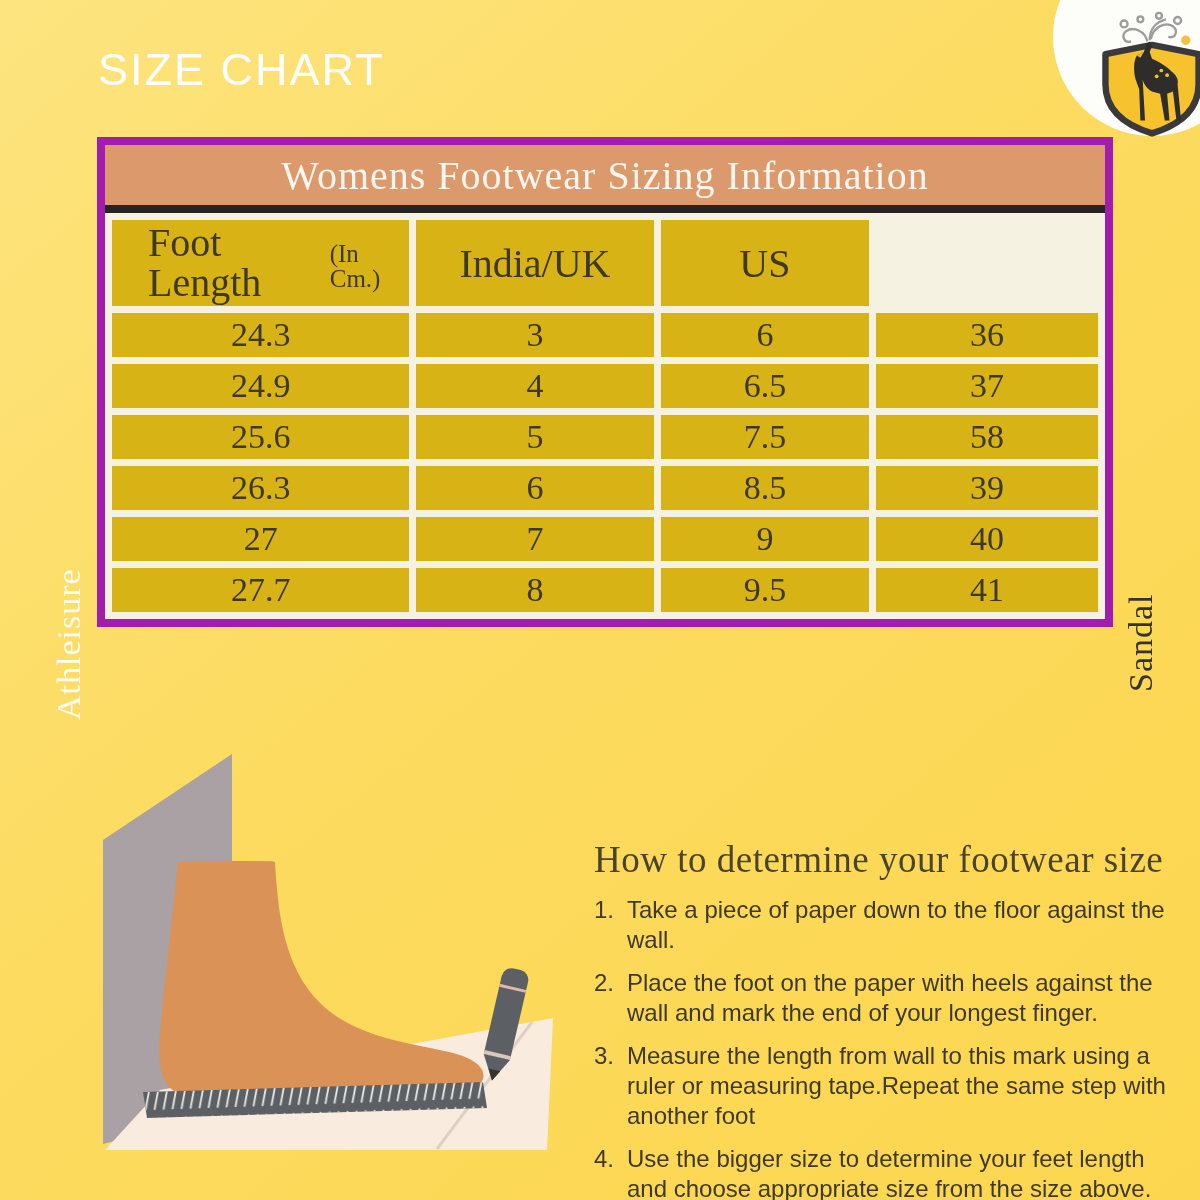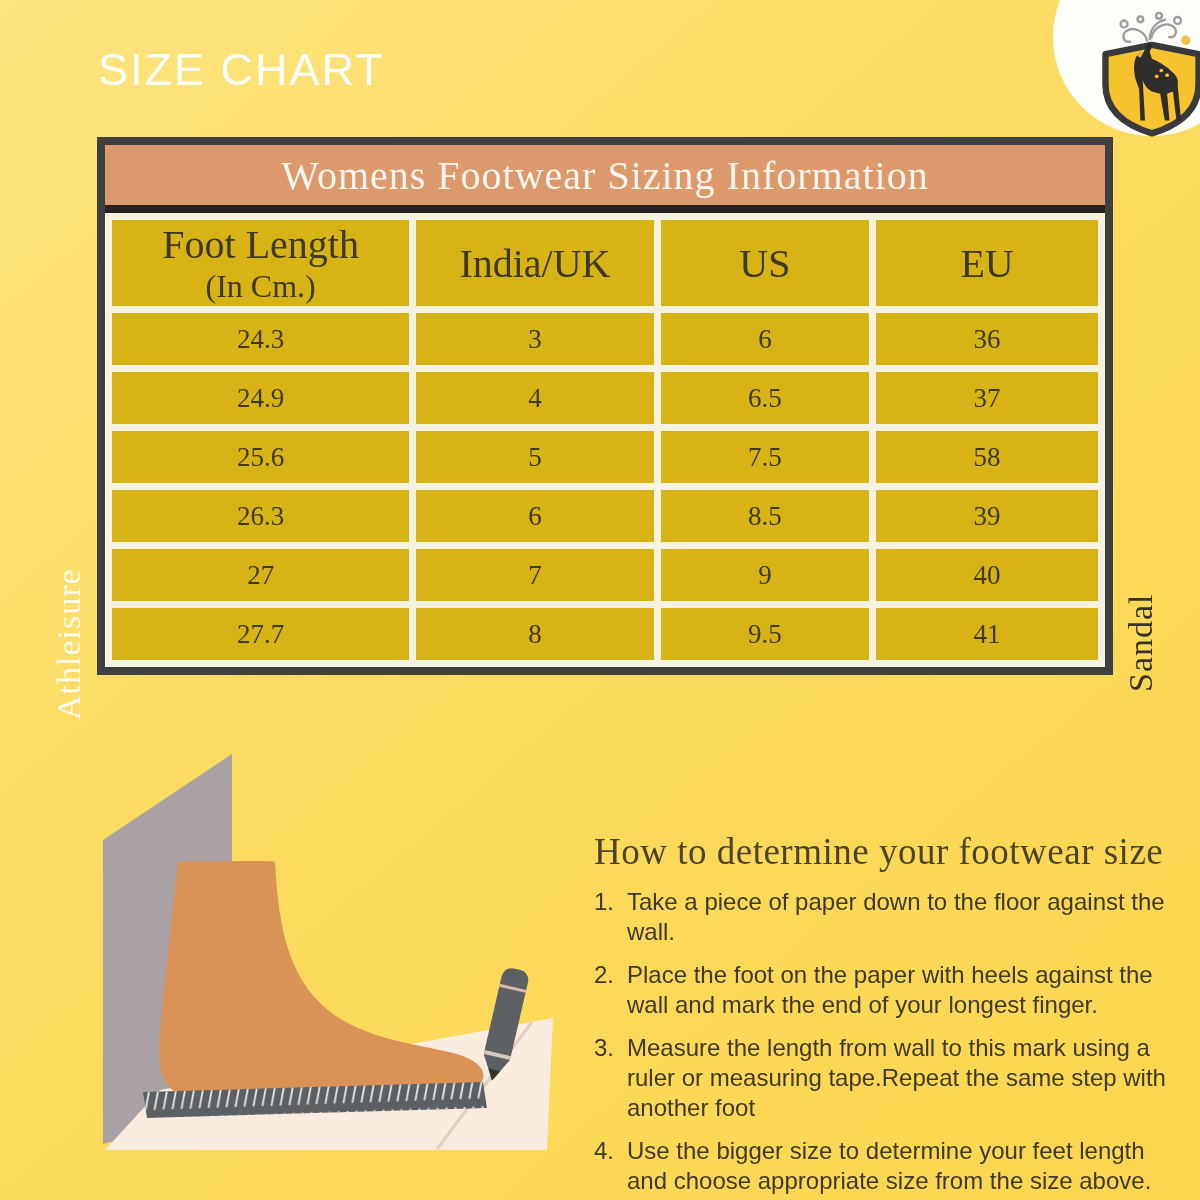--- a/index.html
+++ b/index.html
@@ -15,48 +15,48 @@
   }
   
   .logo-circle{
     position:absolute;left:1053px;top:-62px;width:198px;height:198px;
     border-radius:50%;background:#FDFDFA;
   }
   .logo-circle svg{position:absolute;left:40px;top:72px;}
   
   .table-wrap{
     position:absolute;left:97px;top:137px;width:1000px;
-    border:8px solid #404040;background:#F6F2E2;
+    border:8px solid #a21caf;background:#F6F2E2;
   }
   .band{
     height:60px;background:#DC9A6C;border-bottom:8px solid #272324;
     display:flex;align-items:center;justify-content:center;
   }
   .band span{font-family:"Liberation Serif",serif;color:#FBF6EF;font-size:40px;letter-spacing:1px;}
   .grid{padding:7px;display:flex;flex-direction:column;gap:7px;background:#F6F2E2;}
   .row{display:grid;grid-template-columns:1.34fr 1.07fr 0.94fr 1fr;gap:7px;}
   .cell{
     background:#D7B315;display:flex;align-items:center;justify-content:center;
-    font-family:"Liberation Serif",serif;color:#3E3827;font-size:27px;height:52px;
+    font-family:"Liberation Serif",serif;color:#3E3827;font-size:34px;height:44px;
   }
   .row.head .cell{height:86px;font-size:40px;}
-  .hcell{flex-direction:column;line-height:1;}
-  .h-sub{font-size:32px;margin-top:5px;}
+  .hcell{flex-direction:row;line-height:1;padding-left:36px;}
+  .h-sub{font-size:25px;margin-top:5px;}
   
   .v-label{
     position:absolute;writing-mode:vertical-rl;transform:rotate(180deg);
     font-family:"Liberation Serif",serif;letter-spacing:1px;
     display:flex;align-items:center;justify-content:center;
   }
   .left-label{left:50px;top:540px;height:208px;color:#FDFBF2;font-size:34px;}
   .right-label{left:1122px;top:572px;height:142px;color:#37322B;font-size:34px;}
   
   .howto{position:absolute;left:594px;top:822px;width:592px;}
   .howto h2{
-    margin:8px 0 14px 0;font-family:"Liberation Serif",serif;
+    margin:16px 0 14px 0;font-family:"Liberation Serif",serif;
     font-size:37px;font-weight:normal;color:#4A432D;letter-spacing:0.5px;
   }
   .step{
     display:grid;grid-template-columns:33px 1fr;
     margin-bottom:13px;font-size:24px;color:#3E392B;line-height:1.25;
   }
   
   .illustration{position:absolute;left:85px;top:752px;}
 </style>
 </head>
@@ -90,21 +90,20 @@
     <span>Womens Footwear Sizing Information</span>
   </div>
   <div class="grid">
     <div class="row head">
       <div class="cell hcell">
         <div class="h-main">Foot Length</div>
         <div class="h-sub">(In Cm.)</div>
       </div>
       <div class="cell">India/UK</div>
       <div class="cell">US</div>
-      <div class="cell">EU</div>
     </div>
     <div class="row">
       <div class="cell">24.3</div>
       <div class="cell">3</div>
       <div class="cell">6</div>
       <div class="cell">36</div>
     </div>
     <div class="row">
       <div class="cell">24.9</div>
       <div class="cell">4</div>

